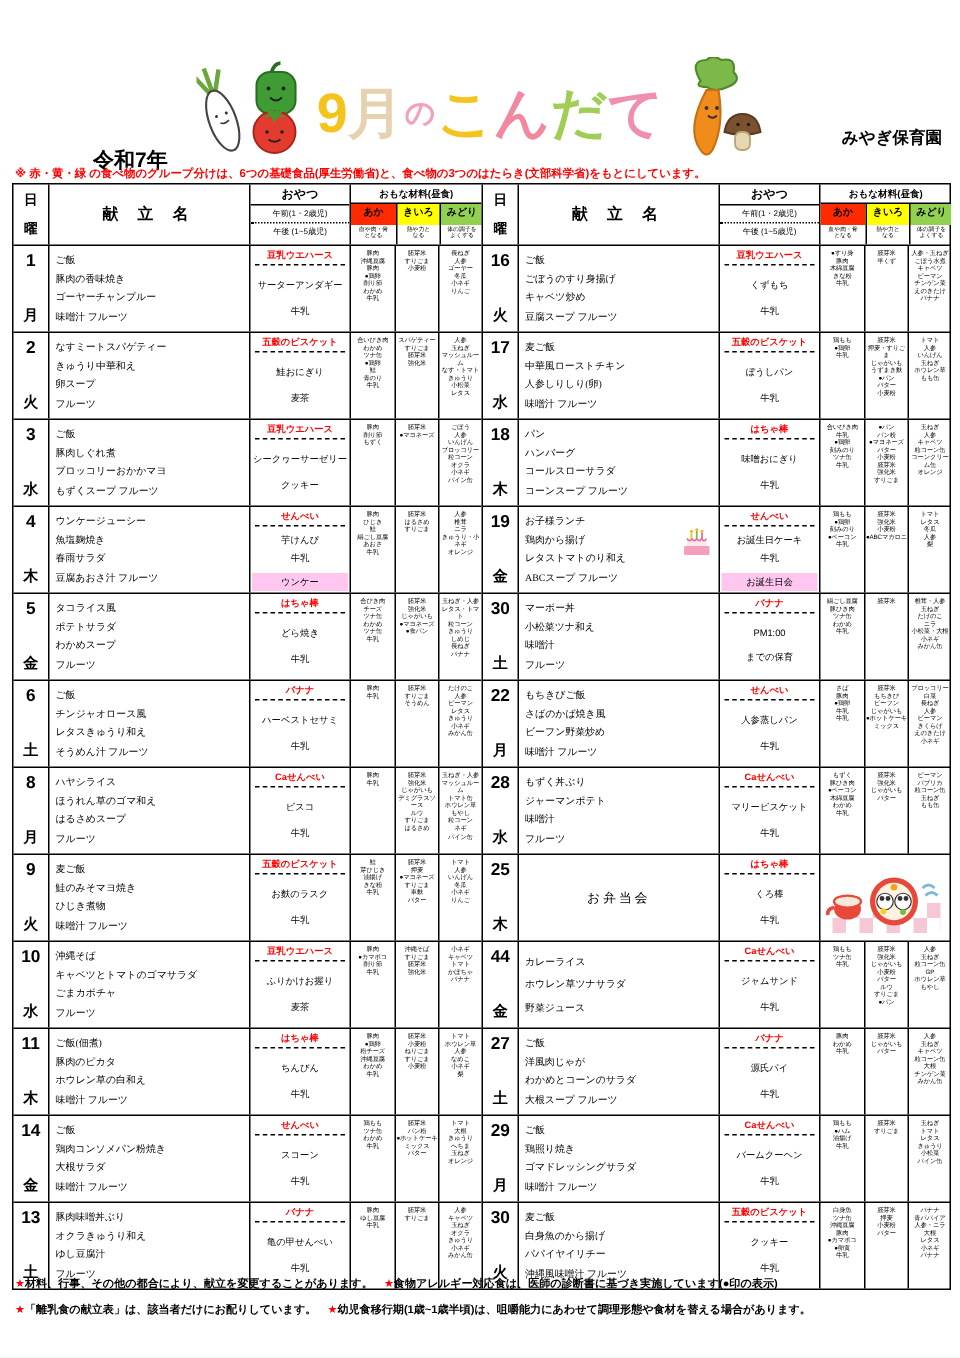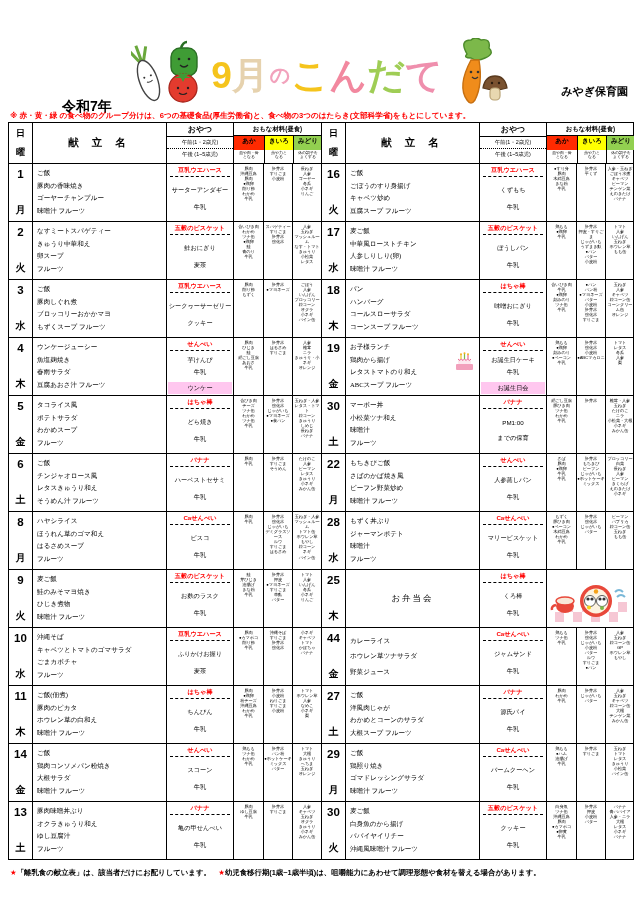--- a/index.html
+++ b/index.html
@@ -1022,14 +1022,15 @@
 青パパイア
 人参・ニラ
 大根
 レタス
 小ネギ
 バナナ</div>
         </div>
       </div>
   </div>
 
+  <div class="foot f1" id="foot-1"><span class="star">★</span><span>材料、行事、その他の都合により、献立を変更することがあります。　</span><span class="star">★</span><span>食物アレルギー対応食は、医師の診断書に基づき実施しています(●印の表示)　</span></div>
   <div class="foot f2" id="foot-2"><span class="star">★</span><span>「離乳食の献立表」は、該当者だけにお配りしています。　</span><span class="star">★</span><span>幼児食移行期(1歳~1歳半頃)は、咀嚼能力にあわせて調理形態や食材を替える場合があります。　</span></div>
 </div>
 
 </body></html>

